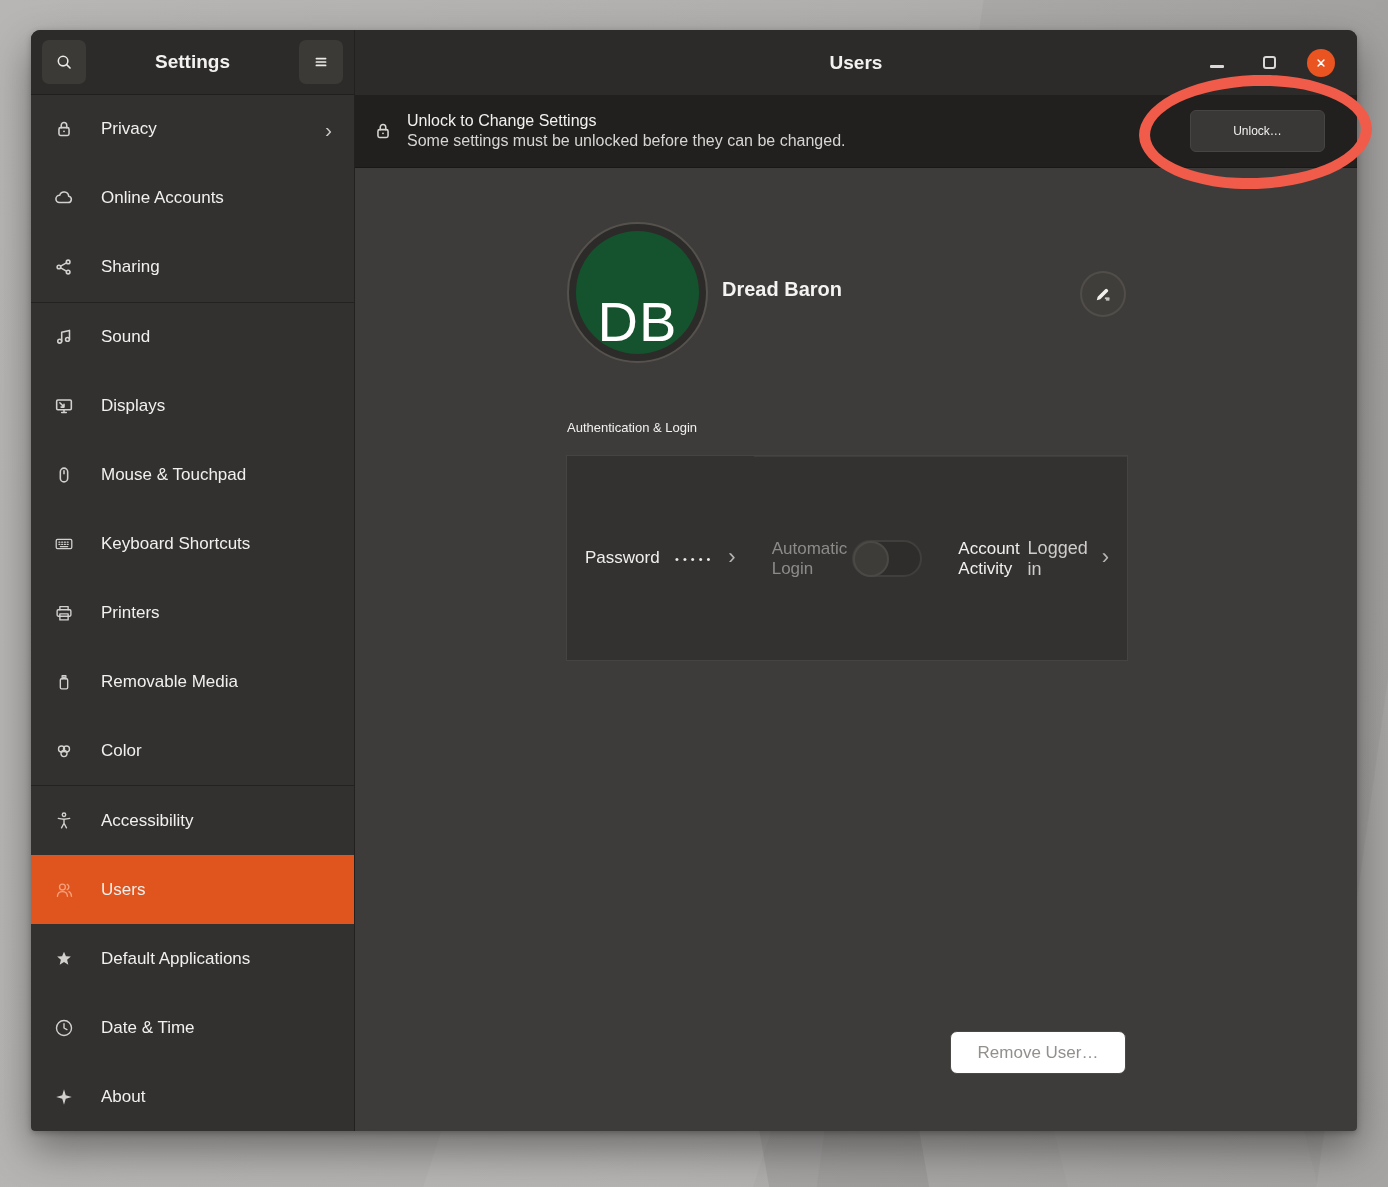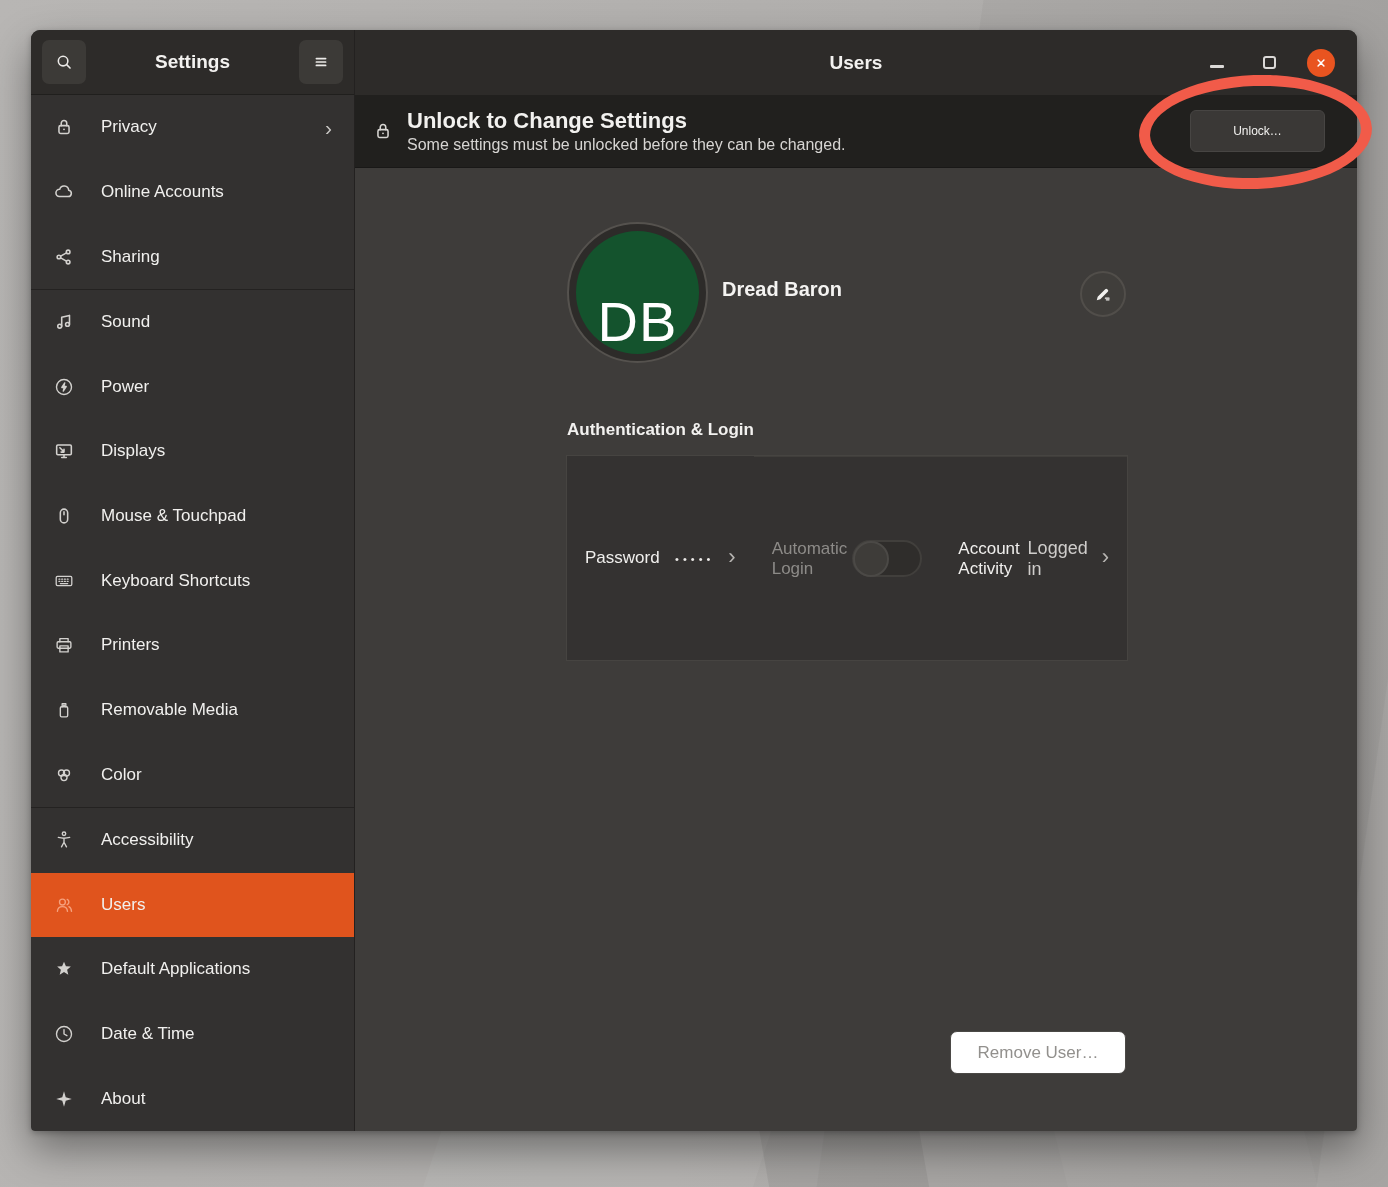--- a/index.html
+++ b/index.html
@@ -54,40 +54,40 @@
   .min-glyph { width: 14px; height: 2.5px; background: #dbd9d7; border-radius: 1px; margin-top: 8px; }
   .max-glyph { width: 13px; height: 13px; border: 2px solid #dbd9d7; border-radius: 3px; }
   .ctrl.close { border-radius: 50%; background: #E95420; }
   .ctrl.close svg { width: 14px; height: 14px; }
 
   .banner { height: 73px; flex: none; background: #21201e; border-bottom: 1px solid #191817;
     display: flex; align-items: center; gap: 13px; padding: 0 32px 0 17px; }
   .banner-lock { width: 22px; height: 22px; color: #d8d6d3; flex: none; }
   .banner-lock svg { width: 100%; height: 100%; }
   .banner-text { display: flex; flex-direction: column; gap: 2px; }
-  .banner-title { font-size: 22px; font-weight: 700; color: #f2f1ef; }
+  .banner-title { font-size: 16px; font-weight: 400; color: #f2f1ef; }
   .banner-sub { font-size: 16px; color: #d7d5d3; }
   .unlock-btn { margin-left: auto; width: 135px; height: 42px; border-radius: 6px; background: #3a3836;
     border: 1px solid #474543; color: #f2f1ef; font-size: 12px;
     display: flex; align-items: center; justify-content: center; cursor: pointer; }
 
   .content { flex: 1; position: relative; }
 
   .avatar { position: absolute; left: 212px; top: 54px; width: 141px; height: 141px; border-radius: 50%;
     background: #2d2b29; border: 2px solid #55524e; display: flex; align-items: center; justify-content: center; cursor: pointer; }
   .avatar-inner { width: 123px; height: 123px; border-radius: 50%; background: #14532d;
     display: flex; align-items: flex-end; justify-content: center; }
   .avatar-initials { font-size: 56px; color: #ffffff; letter-spacing: 1px; }
   .user-name { position: absolute; left: 367px; top: 110px; font-size: 20px; font-weight: 700; color: #f4f3f1; }
   .edit-btn { position: absolute; left: 725px; top: 103px; width: 46px; height: 46px; border-radius: 50%;
     background: #403e3b; border: 2px solid #514e4a; color: #f1f0ee;
     display: flex; align-items: center; justify-content: center; cursor: pointer; }
   .edit-btn svg { width: 22px; height: 22px; }
 
-  .auth-heading { position: absolute; left: 212px; top: 252px; font-size: 17px; font-weight: 700; color: #f2f1ef; }
+  .auth-heading { position: absolute; left: 212px; top: 252px; font-size: 13px; font-weight: 400; color: #f2f1ef; }
   .auth-box { position: absolute; left: 211px; top: 287px; width: 562px; height: 206px;
     background: #343231; border: 1px solid #464441; display: flex; flex-direction: row; }
   .arow { flex: 1; display: flex; align-items: center; padding: 0 18px; cursor: pointer; }
   .arow + .arow { border-top: 1px solid #403e3b; }
   .alabel { font-size: 17px; color: #f0efed; }
   .alabel.dim { color: #8d8b88; }
   .aright { margin-left: auto; display: flex; align-items: center; gap: 14px; }
   .dots { font-size: 11px; letter-spacing: 4px; color: #eceae8; padding-top: 2px; }
   .avalue { font-size: 18px; color: #cfcdcb; }
   .achev { color: #b7b5b2; font-size: 22px; line-height: 1; padding-bottom: 3px; }
@@ -170,29 +170,20 @@
         <span class="sicon">
             <svg class="stroked" viewBox="0 0 24 24">
               <path d="M9.5 16.5V6.8L18 4.8v9.7"></path>
               <circle cx="7.3" cy="16.6" r="2.1"></circle>
               <circle cx="15.8" cy="14.6" r="2.1"></circle>
             </svg>
           </span>
         <span class="slabel">Sound</span>
       </div>
 
-      <div class="srow">
-        <span class="sicon">
-            <svg class="stroked" viewBox="0 0 24 24" style="stroke-width:1.5">
-              <circle cx="12" cy="12" r="8.2"></circle>
-              <path d="M12.8 7.5l-3.2 5h2.6l-1 4 3.2-5h-2.6z"></path>
-            </svg>
-          </span>
-        <span class="slabel">Power</span>
-      </div>
 
       <div class="srow">
         <span class="sicon">
             <svg class="stroked" viewBox="0 0 24 24">
               <rect x="4" y="5.5" width="16" height="10.5" rx="1.3"></rect>
               <path d="M9.5 19h5M12 16v3"></path>
               <path d="M7.5 8.5l4.5 4.5M12 10v3.2H8.8"></path>
             </svg>
           </span>
         <span class="slabel">Displays</span>

